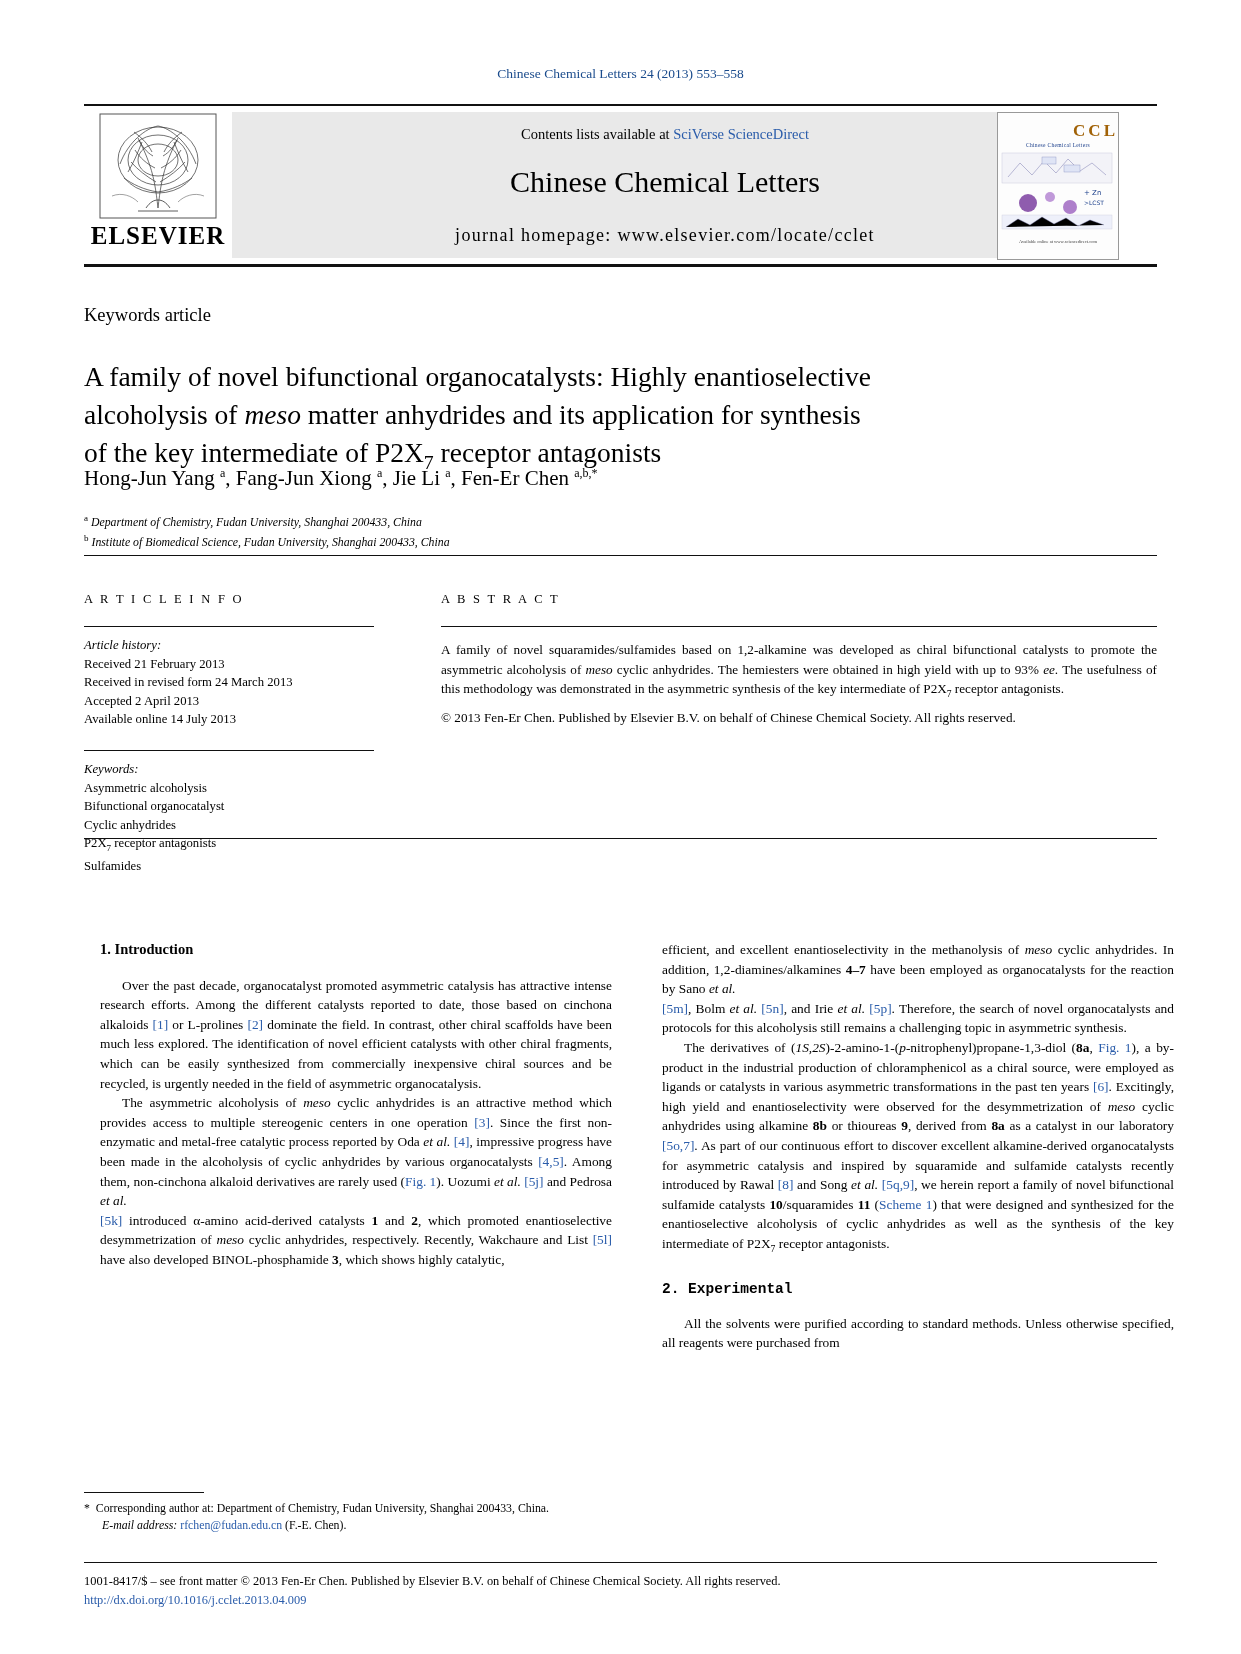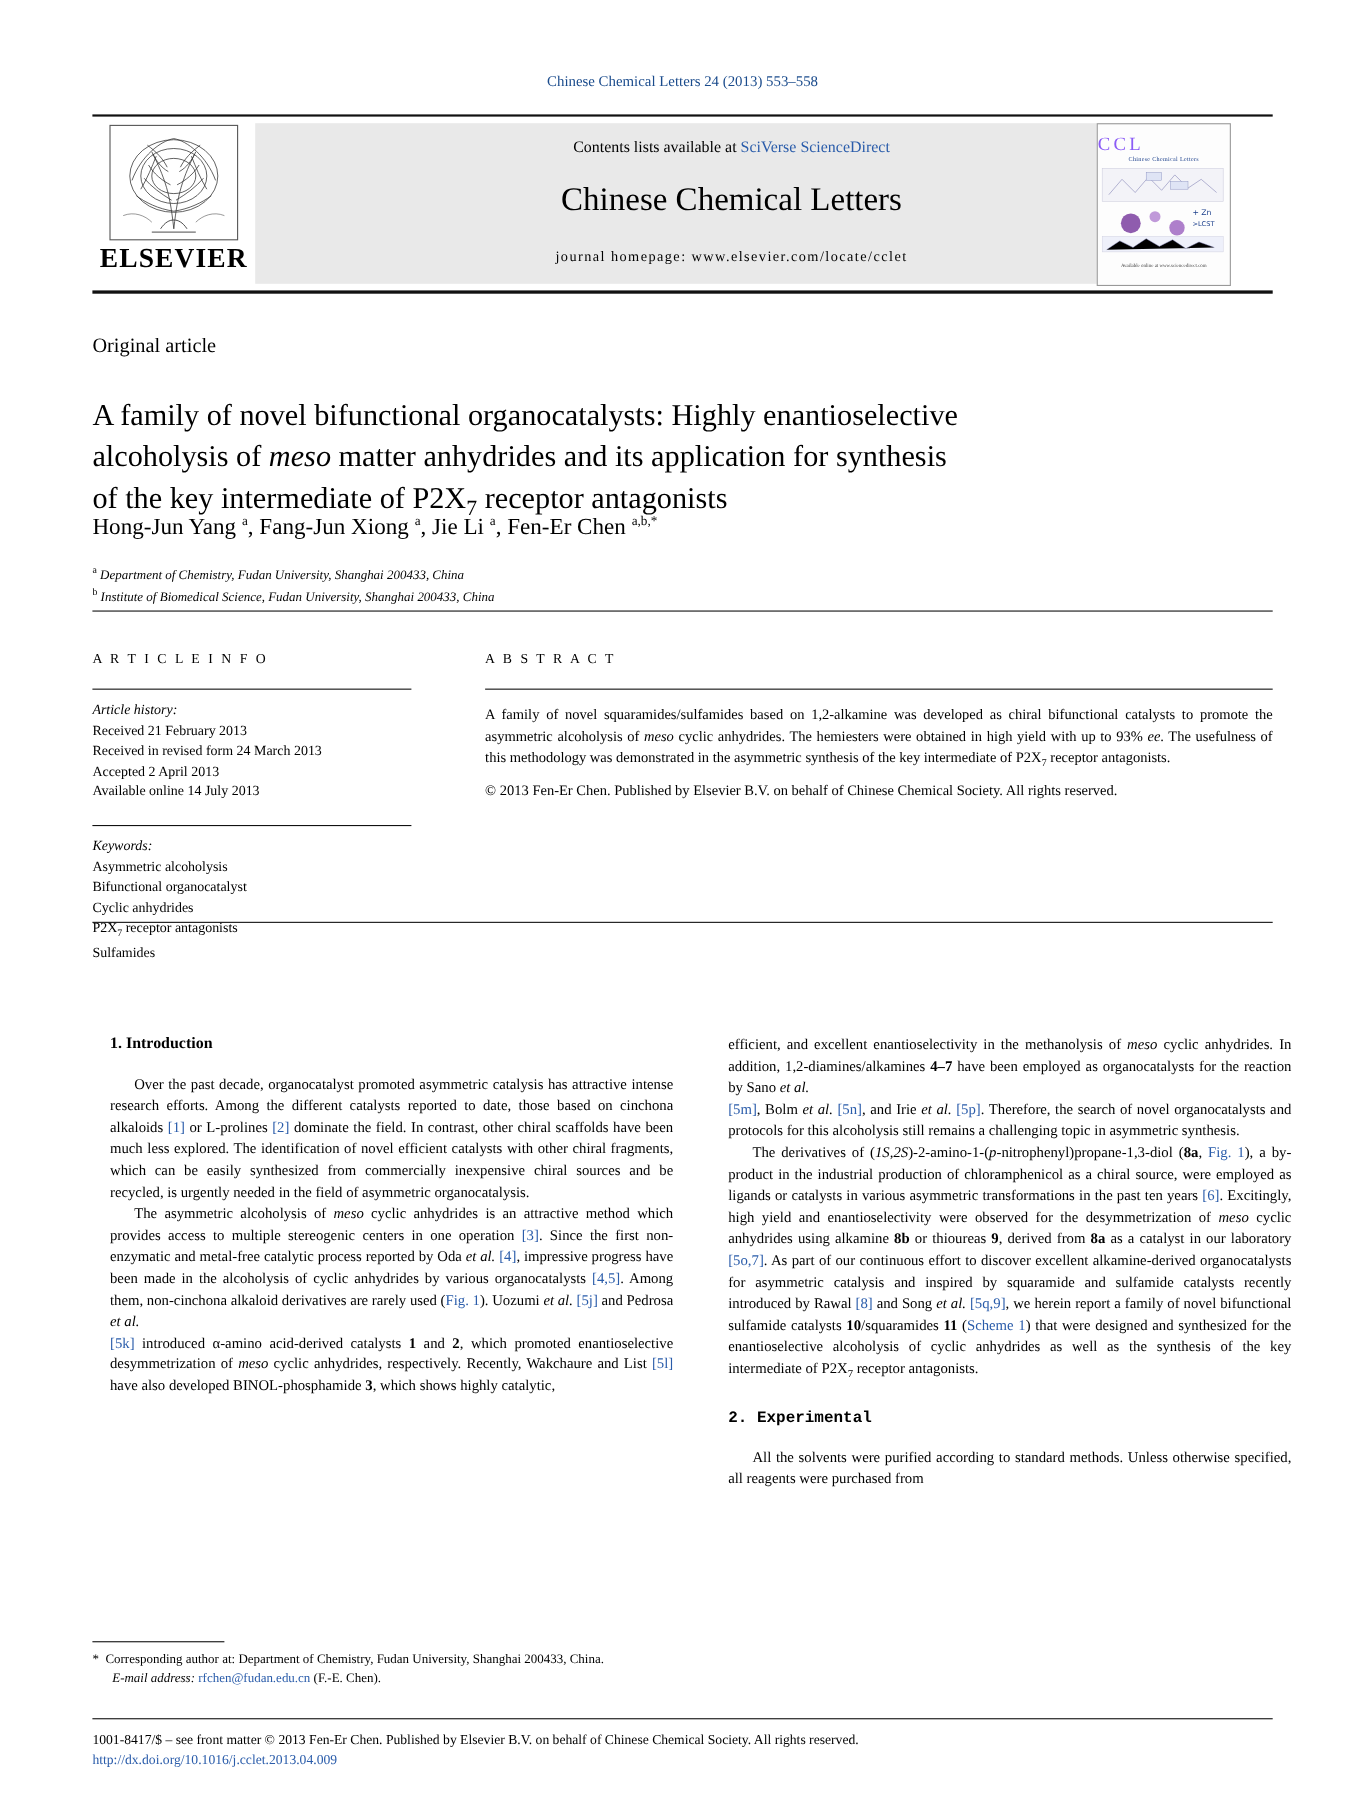--- a/index.html
+++ b/index.html
@@ -34,28 +34,28 @@
   .center-box{
     position:absolute;left:148px;top:6px;width:866px;height:146px;
     background:#e9e9e9;display:flex;flex-direction:column;align-items:center;justify-content:flex-start;
   }
   .contents-line{font-size:14.5px;margin-top:14px;}
   .contents-line .sd{color:#2a5caa;}
   .journal-title{
     font-size:30px;margin-top:22px;font-family:"Liberation Serif", serif;
   }
   .homepage{
-    font-size:13px;margin-top:26px;letter-spacing:1.3px;
+    font-size:18px;margin-top:26px;letter-spacing:1.3px;
   }
   .cover-box{
     position:absolute;left:913px;top:6px;width:120px;height:146px;
     border:1px solid #999;background:#fdfdfd;overflow:hidden;
   }
   .cover-title{
-    text-align:left;font-size:17px;font-weight:normal;color:#8b5cf6;
+    text-align:right;font-size:17px;font-weight:bold;color:#a16207;
     letter-spacing:3px;margin-top:8px;font-family:"Liberation Serif", serif;
   }
   .cover-sub{
     text-align:center;font-size:5.5px;color:#1b3f8b;letter-spacing:.3px;margin-top:1px;
   }
   .cover-art{position:relative;width:100%;height:86px;margin-top:3px;}
   .cover-foot{font-size:4.5px;color:#444;text-align:center;margin-top:2px;}
   
   .orig-article{
     position:absolute;left:84px;top:305px;font-size:18.5px;
@@ -216,21 +216,21 @@
           <rect x="4" y="64" width="110" height="14" fill="#eef0fa" stroke="#ccd" stroke-width="0.4"></rect>
           <g stroke="#6a6aa0" stroke-width="0.4">
             <path d="M8 76 L20 68 L32 74 L44 66 L56 73 L68 67 L80 75 L92 69 L106 74"></path>
           </g>
         </svg>
       </div>
       <div class="cover-foot">Available online at www.sciencedirect.com</div>
     </div>
   </div>
 
-  <div class="orig-article">Original article</div>
+  <div class="orig-article">Keywords article</div>
 
   <h1 class="paper-title">
     <span>A family of novel bifunctional organocatalysts: Highly enantioselective</span><br>
     <span>alcoholysis of </span><em>meso</em><span> matter anhydrides and its application for synthesis</span><br>
     <span>of the key intermediate of P2X</span><sub>7</sub><span> receptor antagonists</span>
   </h1>
 
   <div class="authors">
     Hong-Jun Yang <sup>a</sup>, Fang-Jun Xiong <sup>a</sup>, Jie Li <sup>a</sup>, Fen-Er Chen <sup>a,b,*</sup>
   </div>

